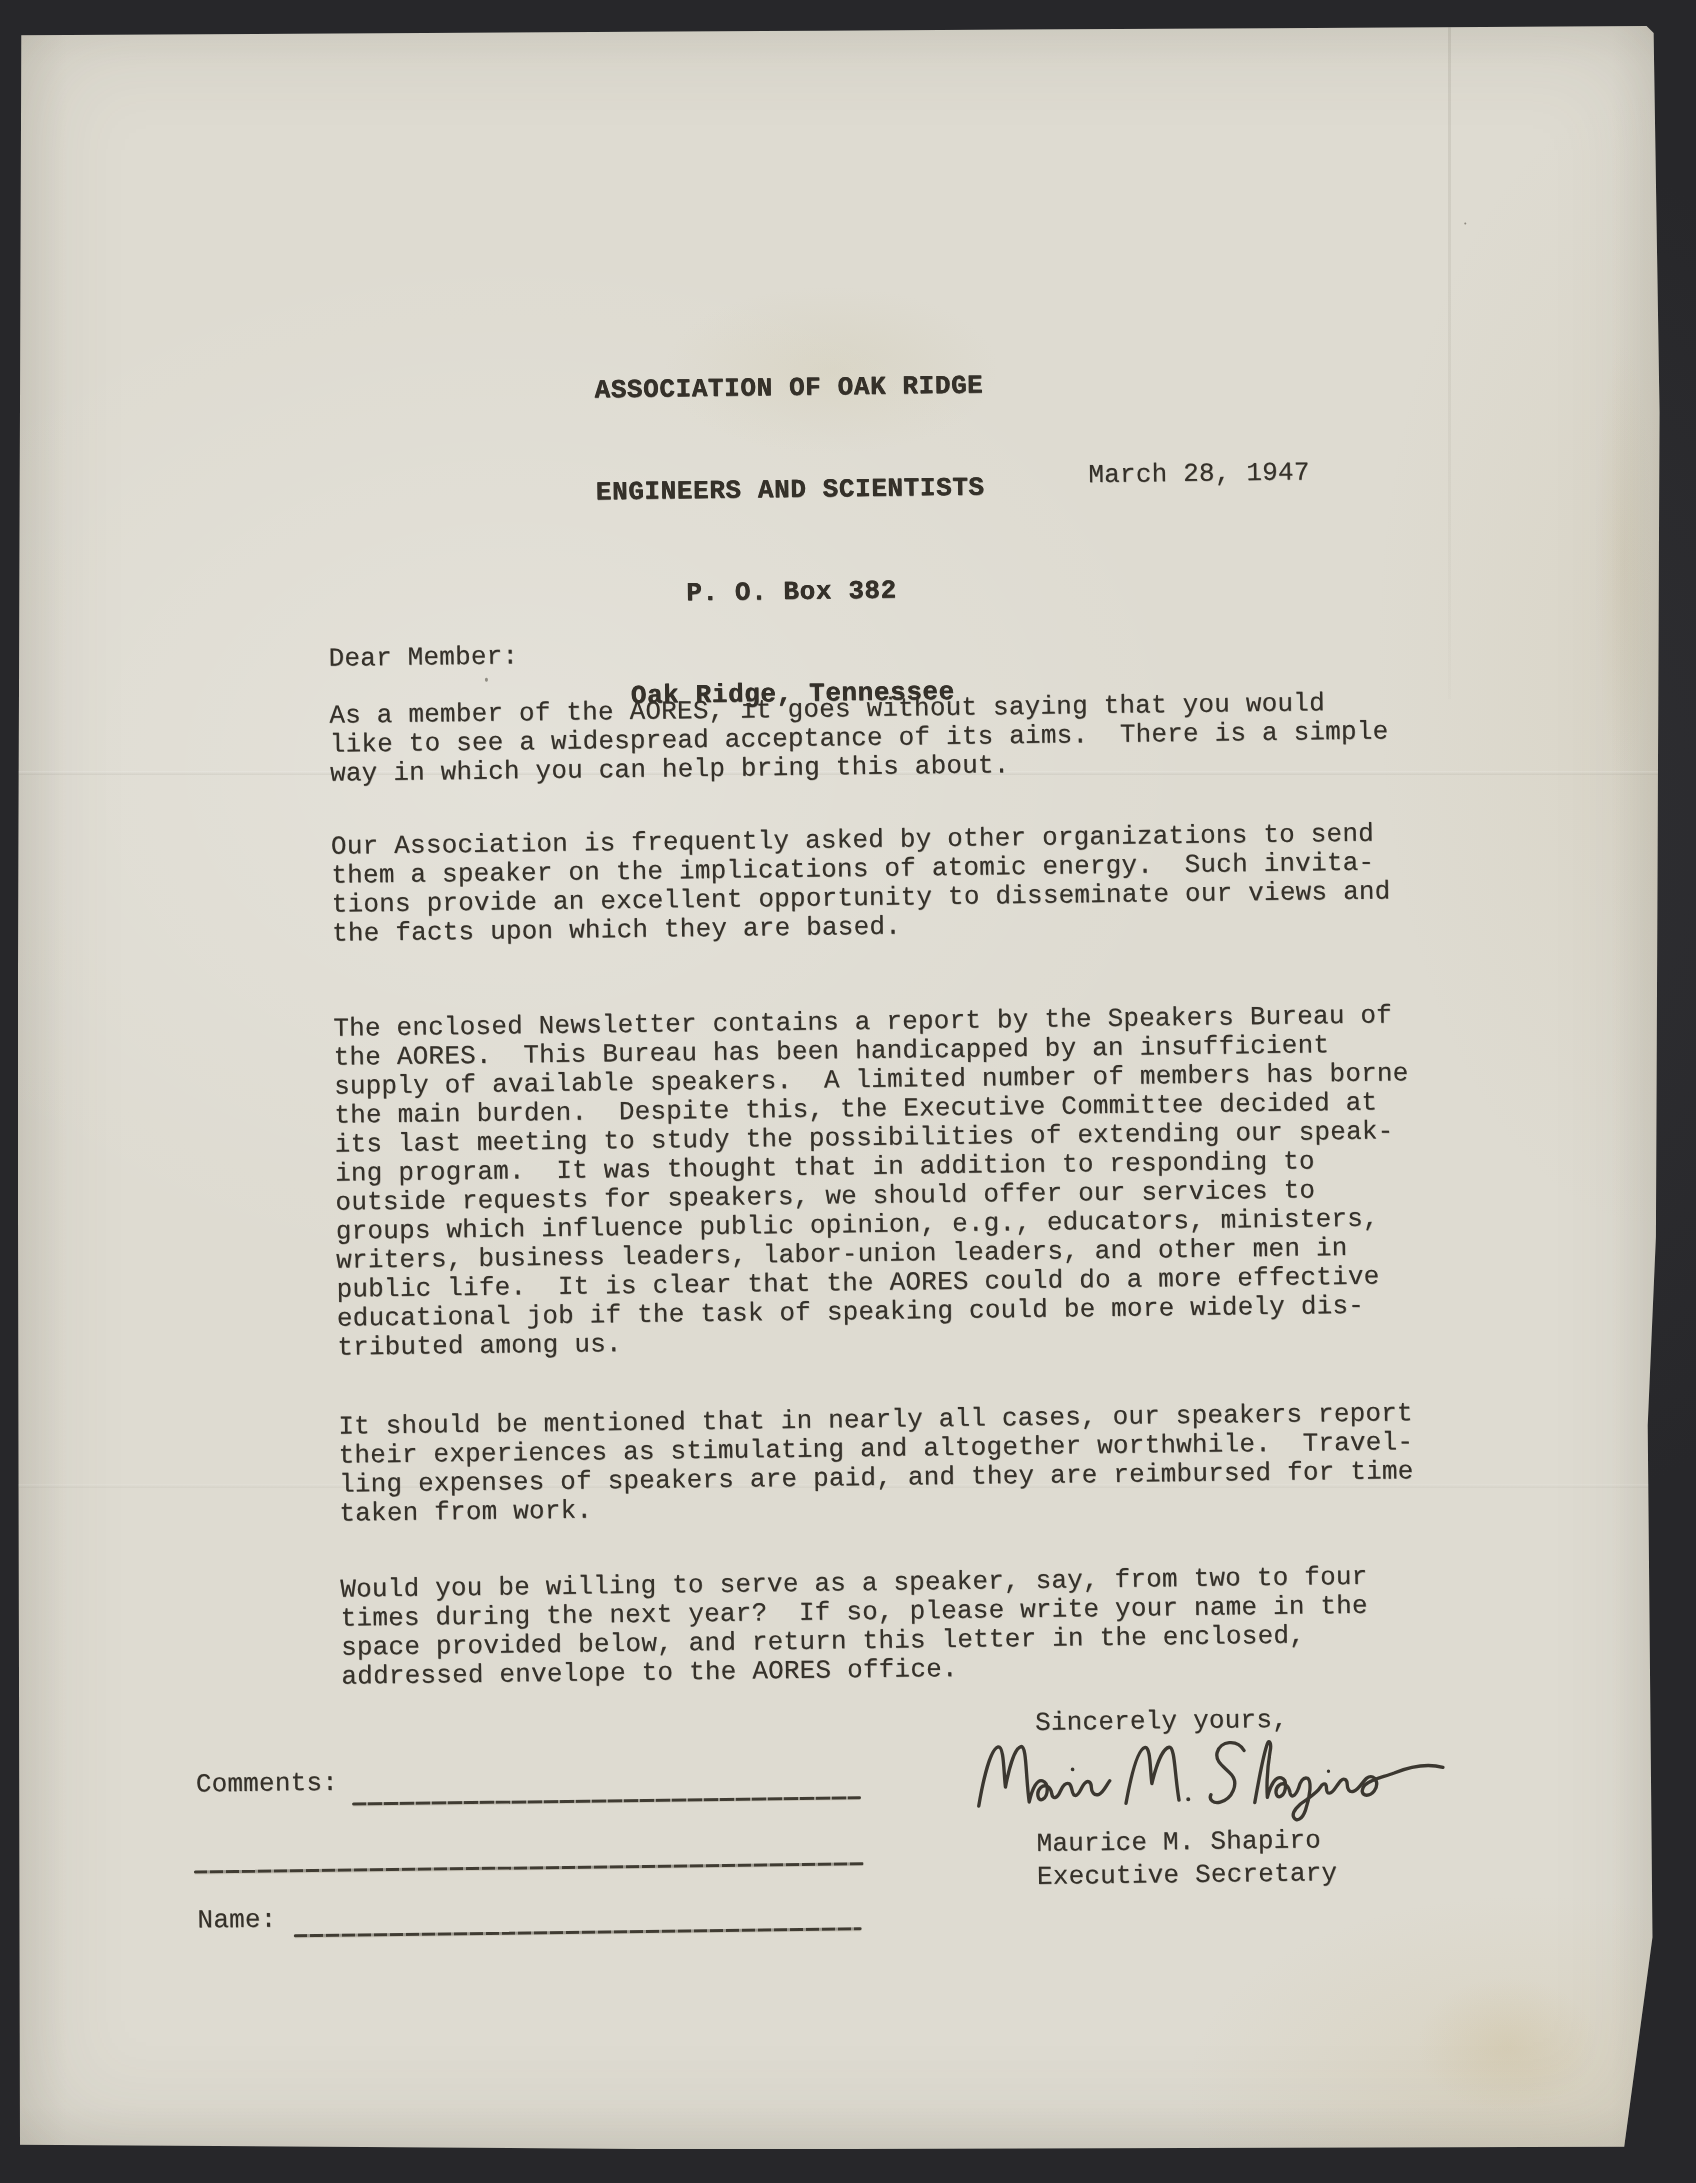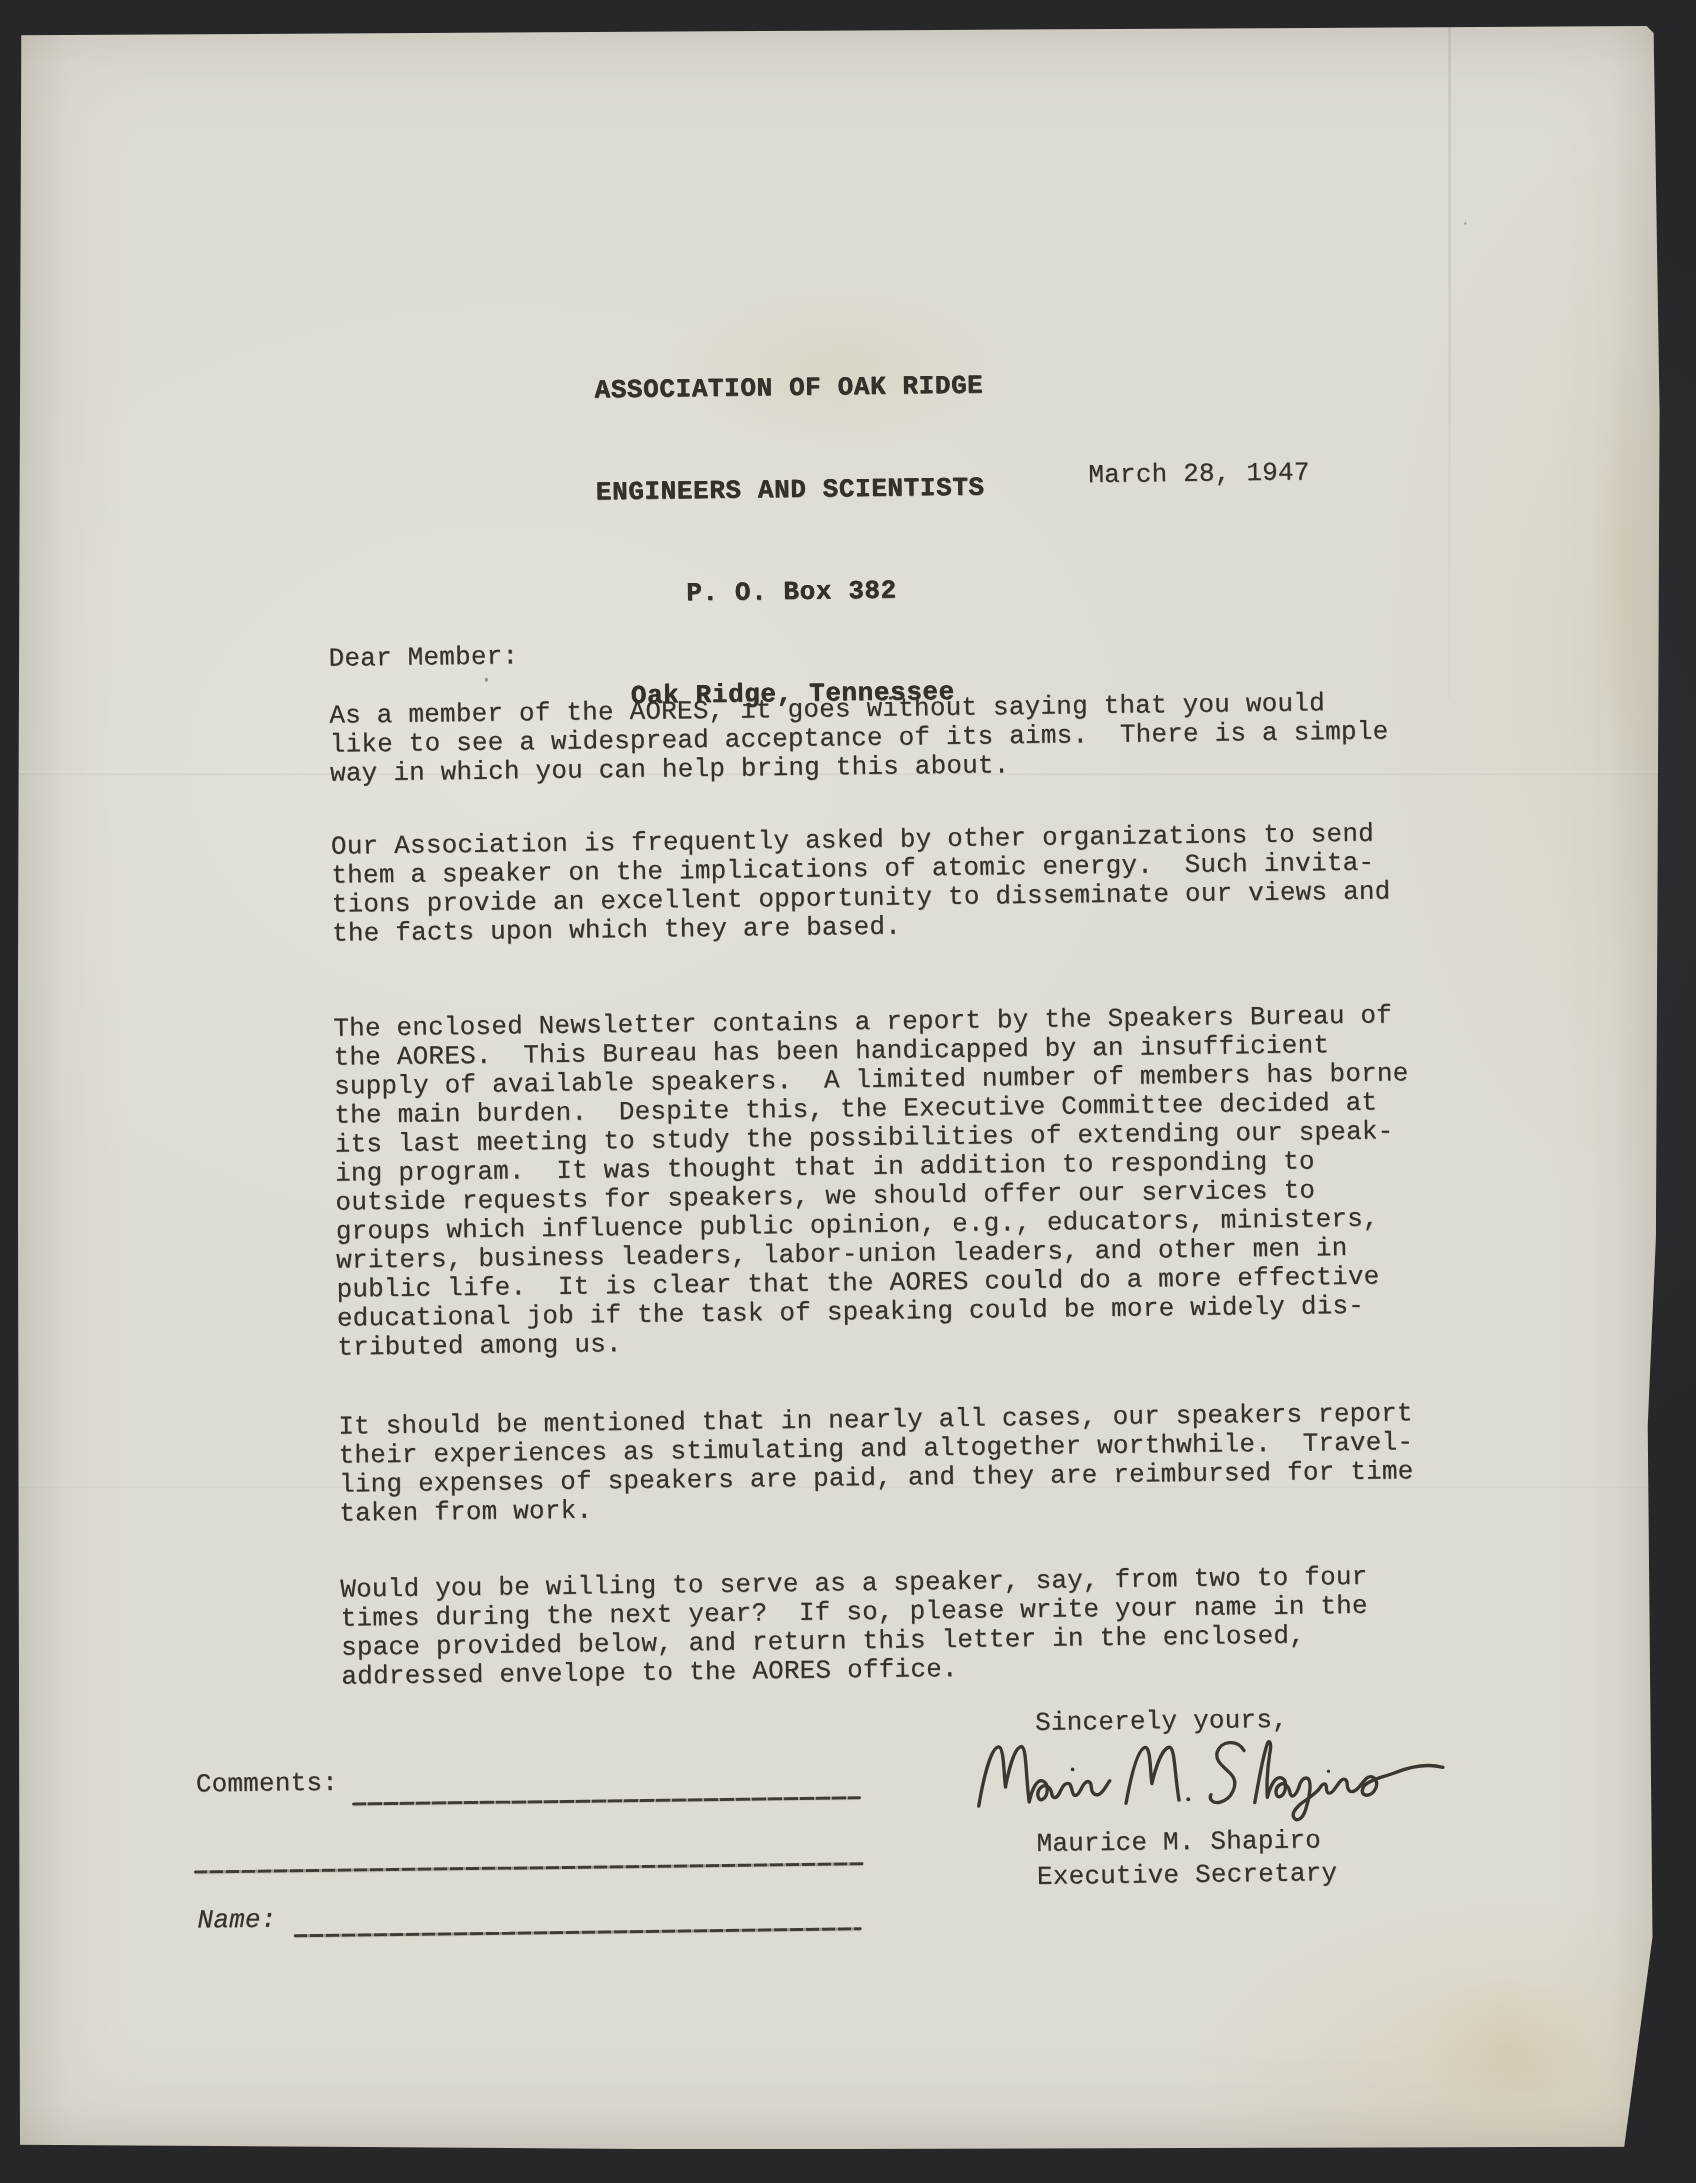--- a/index.html
+++ b/index.html
@@ -53,21 +53,21 @@
   .p1 { top: 673px; } .p2 { top: 804px; } .p3 { top: 986px; }
   .p4 { top: 1384px; } .p5 { top: 1547px; }
   .valediction { left: 1008px; top: 1689px; }
   .signature { left: 935px; top: 1707px; width: 511px; height: 101px; }
   .signature path { fill: none; stroke: #2d2922; stroke-width: 4;
     stroke-linecap: round; stroke-linejoin: round; opacity: 0.92; }
   .signature circle { fill: #2d2922; opacity: 0.92; }
   .typed-name { left: 1008px; top: 1810px; }
   .typed-title { left: 1008px; top: 1843px; }
   .comments-label { left: 168px; top: 1740px; }
-  .name-label { left: 168px; top: 1876px; font-style: italic; }
+  .name-label { left: 168px; top: 1876px; }
   .uline { position: absolute; height: 2.9px; border-radius: 1.8px;
     background: repeating-linear-gradient(90deg, rgba(55,51,42,0.95) 0 13.5px, rgba(55,51,42,0.40) 13.5px 16px);
     box-shadow: 0 0.9px 0 rgba(140,128,100,0.22); }
   .uline-1 { left: 324px; top: 1774px; width: 509px; }
   .uline-2 { left: 165px; top: 1840px; width: 670px; }
   .uline-3 { left: 264px; top: 1905px; width: 568px; }
   .ink-speck { position: absolute; border-radius: 50%; background: rgba(60,55,45,0.5); }
 </style>
 </head>
 <body>

